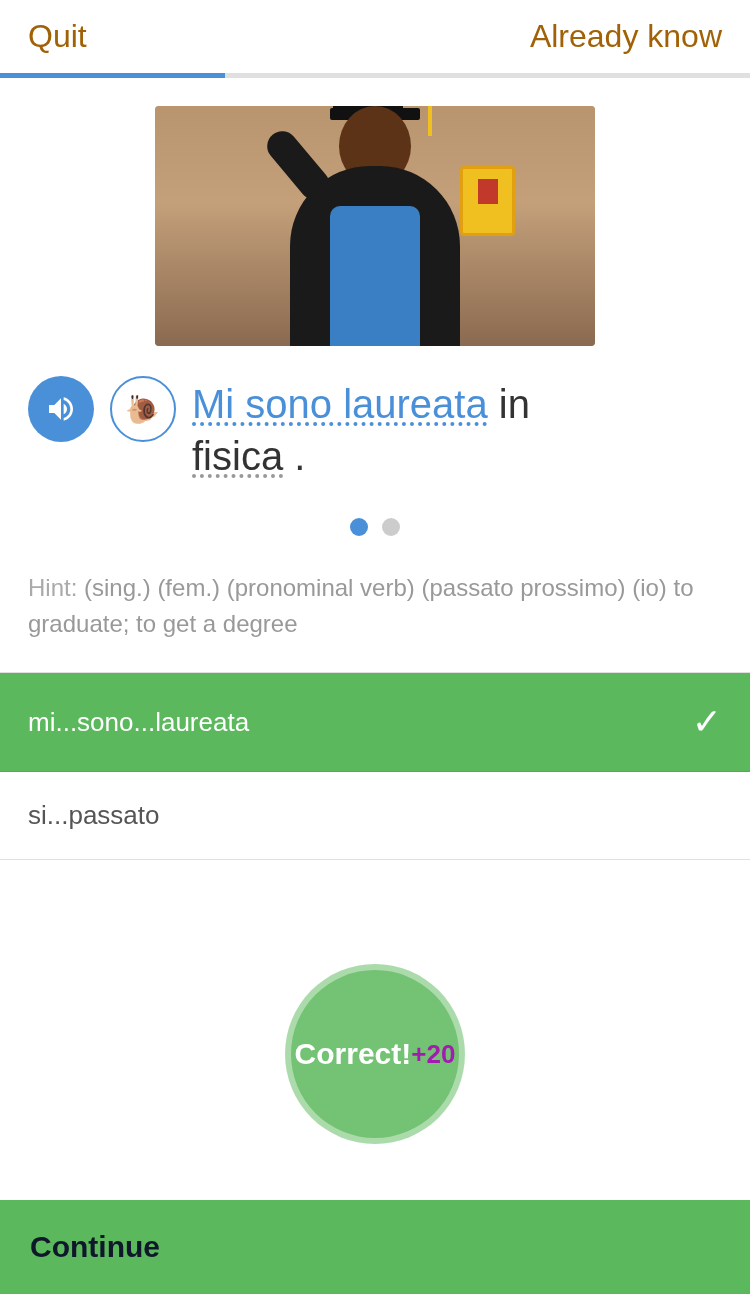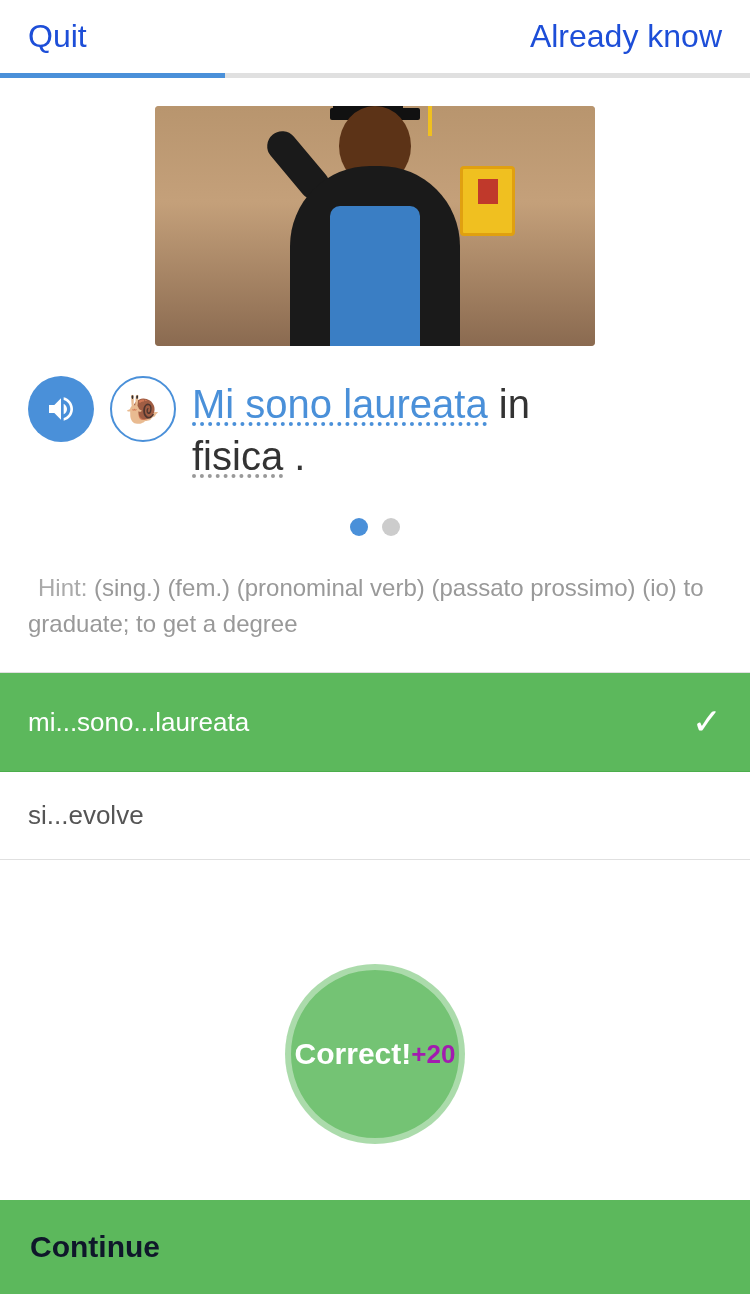--- a/index.html
+++ b/index.html
@@ -18,21 +18,21 @@
     .header {
       display: flex;
       justify-content: space-between;
       align-items: center;
       padding: 18px 28px;
       background: #fff;
     }
 
     .header-btn {
       font-size: 32px;
-      color: #1d4ed8;
+      color: #a16207;
       background: none;
       border: none;
       cursor: pointer;
       font-weight: 400;
     }
 
     
     .progress-bar-container {
       width: 100%;
       height: 5px;
@@ -274,21 +274,20 @@
 
     .hint-text {
       font-size: 24px;
       color: #999;
       line-height: 1.5;
     }
 
     .hint-label {
       color: #aaa;
       font-size: 24px;
-      margin-left: 10px;
     }
 
     
     .answer-list {
       border-top: 1px solid #e0e0e0;
     }
 
     .answer-item {
       padding: 28px 28px;
       font-size: 26px;
@@ -433,21 +432,21 @@
     <span>to graduate; to get a degree</span>
   </div>
 </div>
 
 <div class="answer-list">
   <div class="answer-item-correct">
     <span>mi...sono...laureata</span>
     <span class="check-icon">✓</span>
   </div>
   <div class="answer-item">
-    <span>si...evolve</span>
+    <span>si...passato</span>
   </div>
 </div>
 
 <div class="bottom-spacer"></div>
 
 <div class="correct-overlay">
   <div class="correct-inner">
     <span class="correct-text">Correct!</span>
     <span class="correct-points">+20</span>
   </div>

